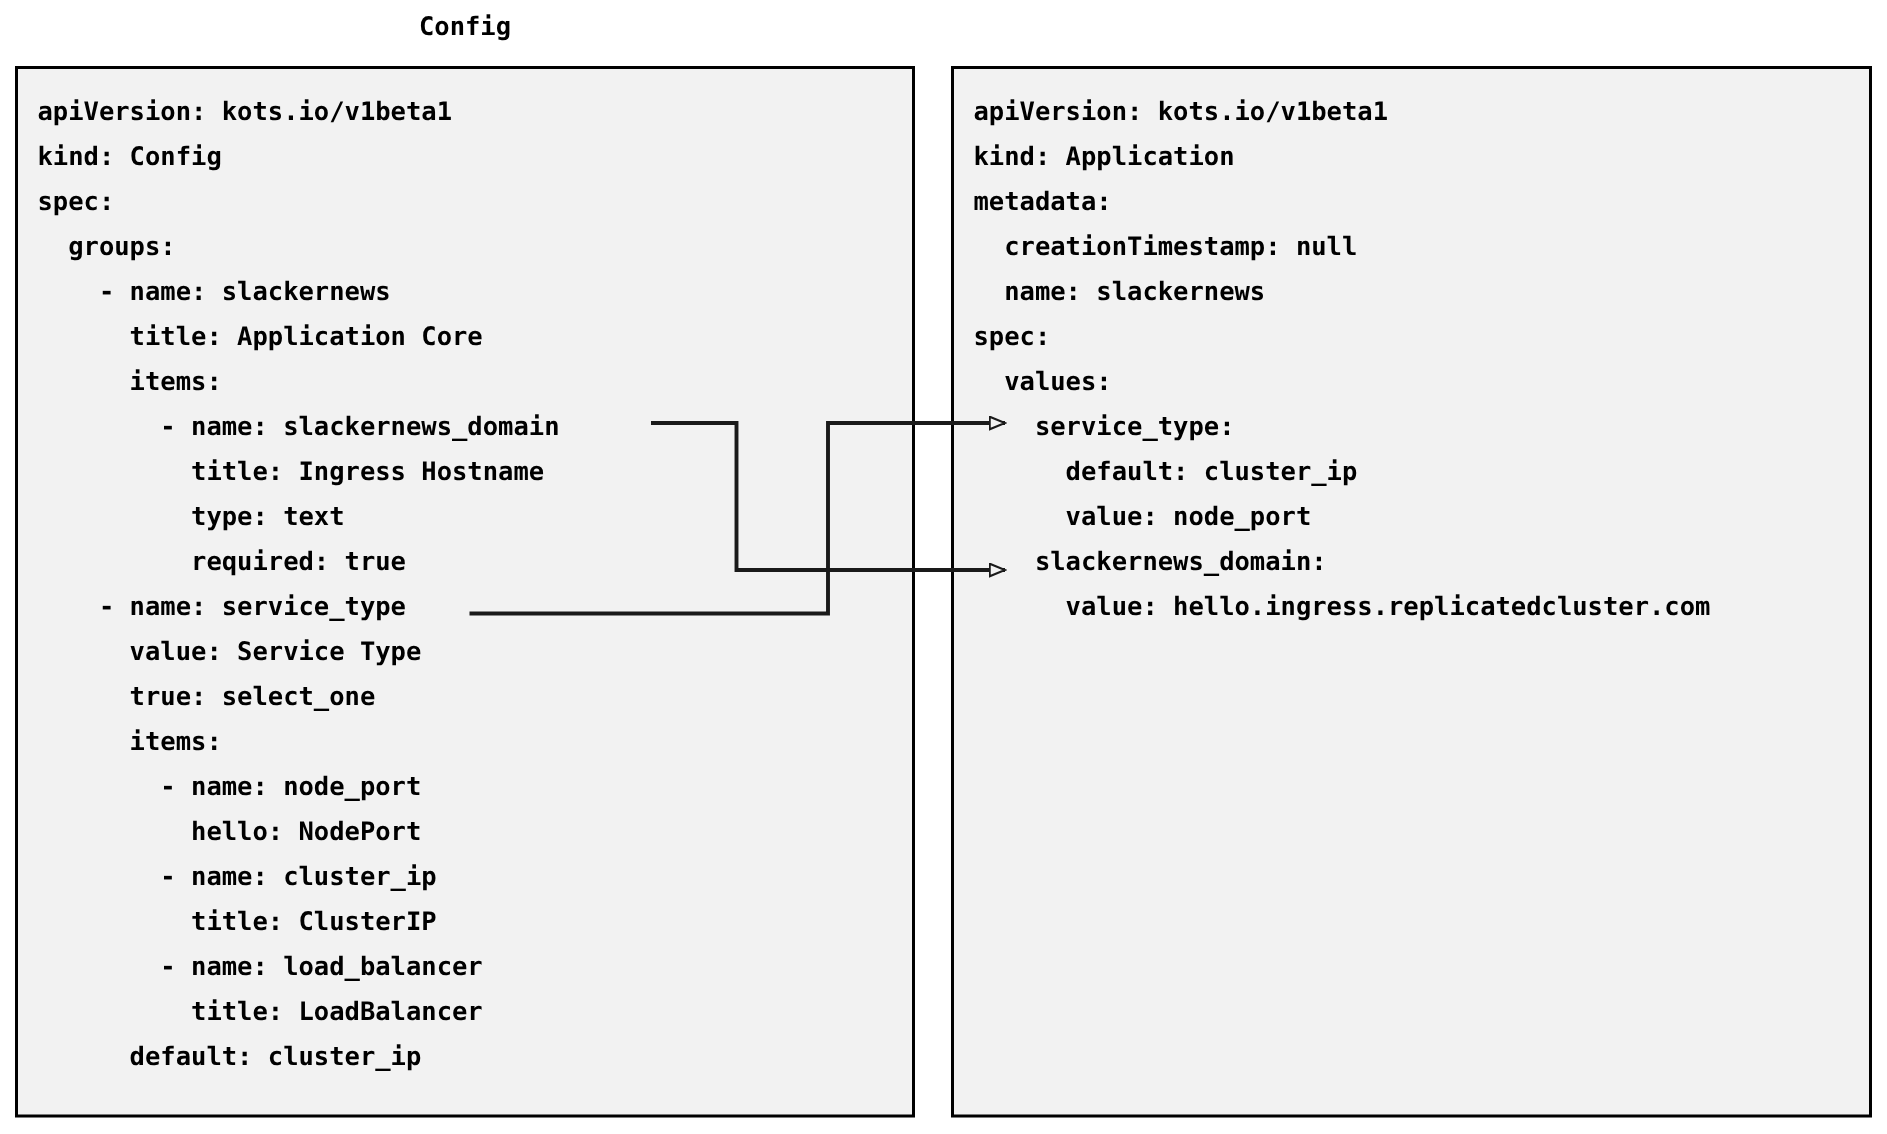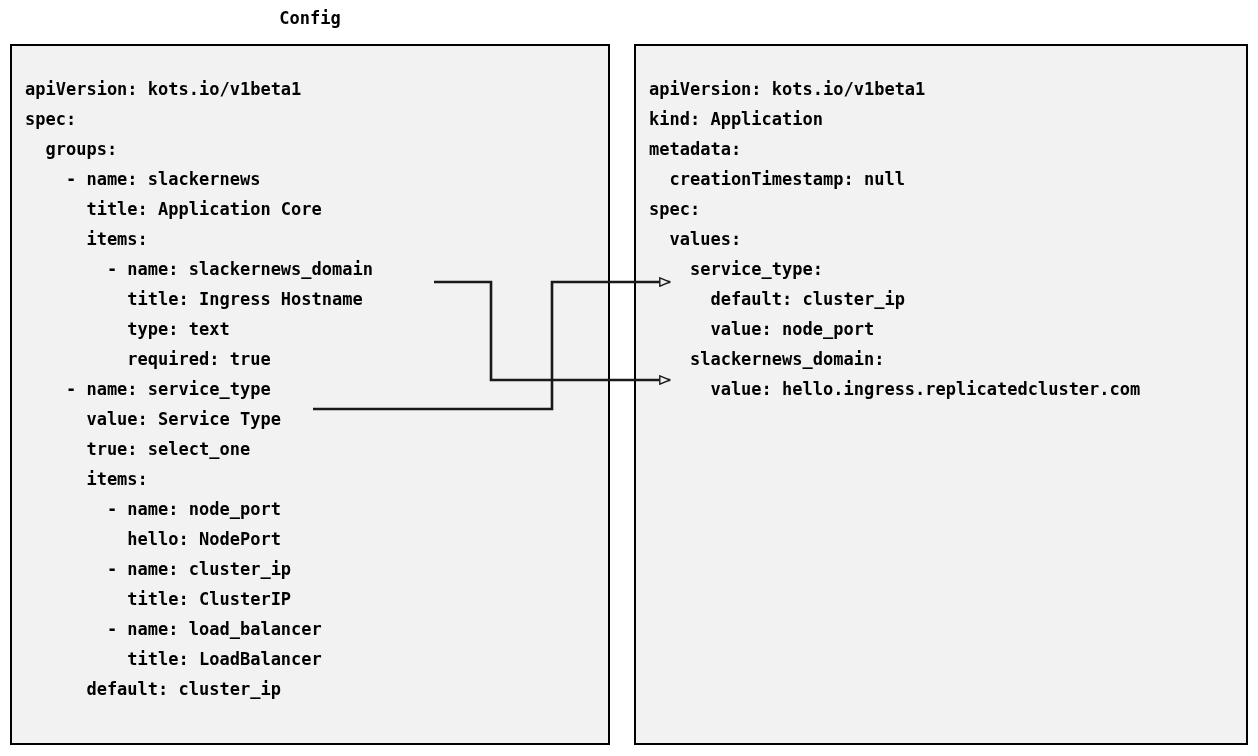--- a/index.html
+++ b/index.html
@@ -41,21 +41,21 @@
     border: 2px solid #000000;
     box-sizing: border-box;
   }
   #panel-config { left: 10px;  top: 44px; width: 600px; height: 701px; }
   #panel-values { left: 634px; top: 44px; width: 614px; height: 701px; }
 
   .code {
     position: absolute;
     left: 0; top: 0;
     width: 100%;
-    padding: 28px 0 0 0;
+    padding: 14px 0 0 0;
     margin: 0;
     box-sizing: border-box;
   }
   .line {
     font-family: "DejaVu Sans Mono", "Liberation Mono", monospace;
     font-weight: bold;
     font-size: 17px;
     line-height: 30px;
     height: 30px;
     color: #000000;
@@ -77,20 +77,21 @@
 
 <div class="canvas">
 
   <div class="panel-title" id="title-config">Config</div>
 
   <div class="panel-title" id="title-values">ConfigValues</div>
 
   <div class="panel" id="panel-config">
     <div class="code" id="code-config">
         <div class="line">apiVersion: kots.io/v1beta1</div>
+        <div class="line">kind: Config</div>
         <div class="line">spec:</div>
         <div class="line">  groups:</div>
         <div class="line">    - name: slackernews</div>
         <div class="line">      title: Application Core</div>
         <div class="line">      items:</div>
         <div class="line">        - name: slackernews_domain</div>
         <div class="line">          title: Ingress Hostname</div>
         <div class="line">          type: text</div>
         <div class="line">          required: true</div>
         <div class="line">    - name: service_type</div>
@@ -106,20 +107,21 @@
         <div class="line">      default: cluster_ip</div>
       </div>
   </div>
 
   <div class="panel" id="panel-values">
     <div class="code" id="code-values">
         <div class="line">apiVersion: kots.io/v1beta1</div>
         <div class="line">kind: Application</div>
         <div class="line">metadata:</div>
         <div class="line">  creationTimestamp: null</div>
+        <div class="line">  name: slackernews</div>
         <div class="line">spec:</div>
         <div class="line">  values:</div>
         <div class="line">    service_type:</div>
         <div class="line">      default: cluster_ip</div>
         <div class="line">      value: node_port</div>
         <div class="line">    slackernews_domain:</div>
         <div class="line">      value: hello.ingress.replicatedcluster.com</div>
       </div>
   </div>
 

